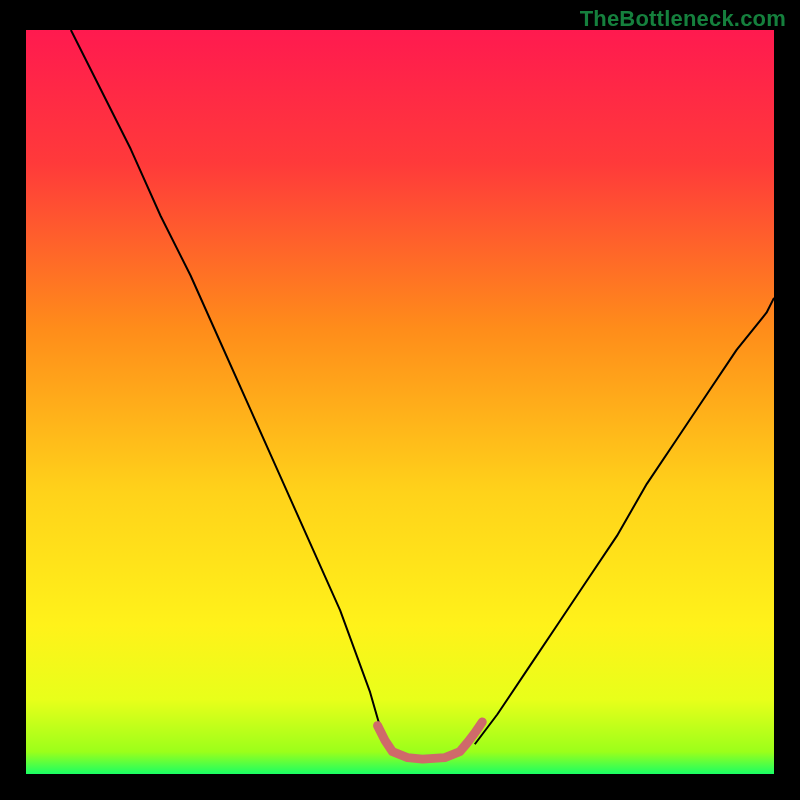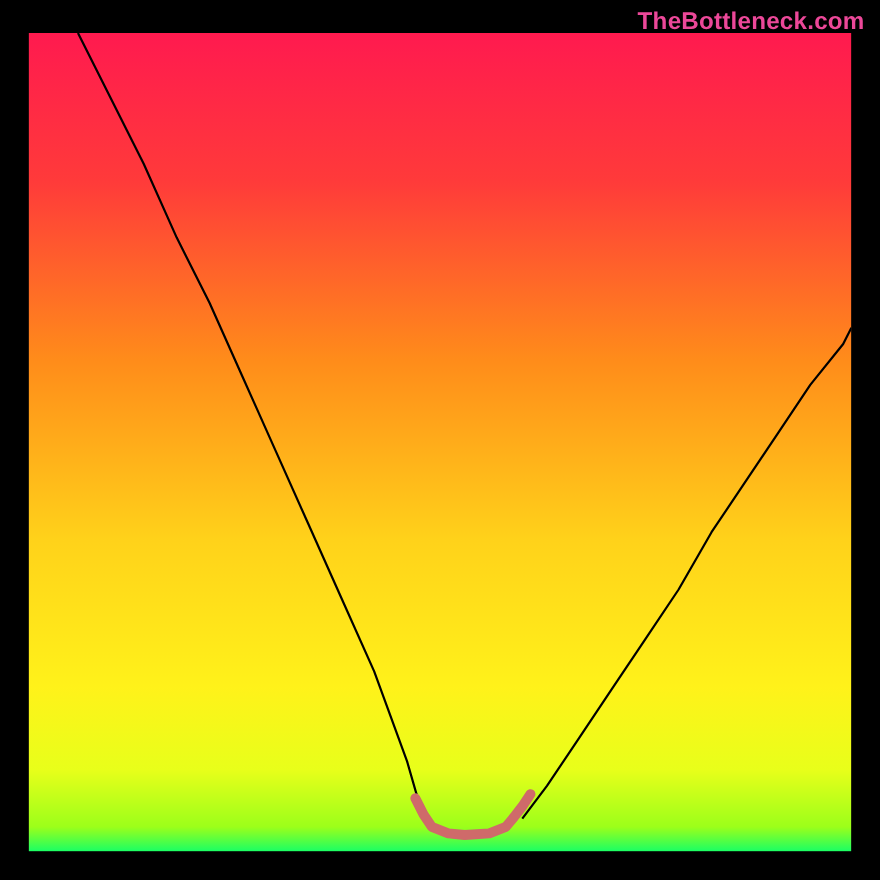--- a/index.html
+++ b/index.html
@@ -10,21 +10,21 @@
     height: 800px;
     background: #000;
   }
   .watermark {
     position: absolute;
     top: 6px;
     right: 14px;
     font-family: Arial, Helvetica, sans-serif;
     font-size: 22px;
     font-weight: 600;
-    color: #ec4899;
+    color: #15803d;
     letter-spacing: 0.2px;
     z-index: 10;
   }
   .plot-frame {
     position: absolute;
     left: 26px;
     top: 30px;
     width: 748px;
     height: 744px;
     background: #000;

